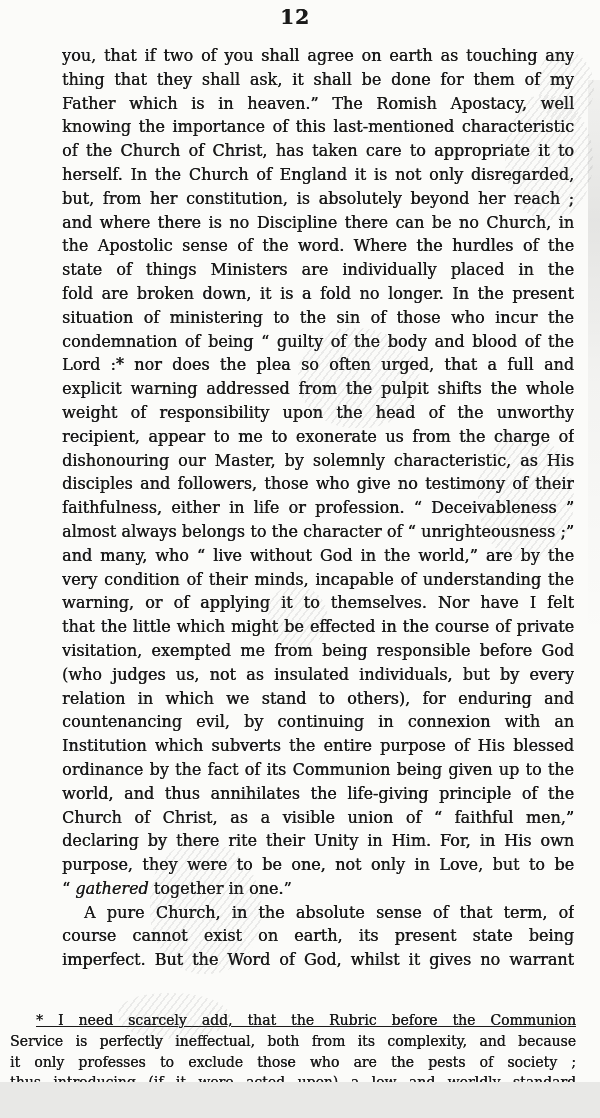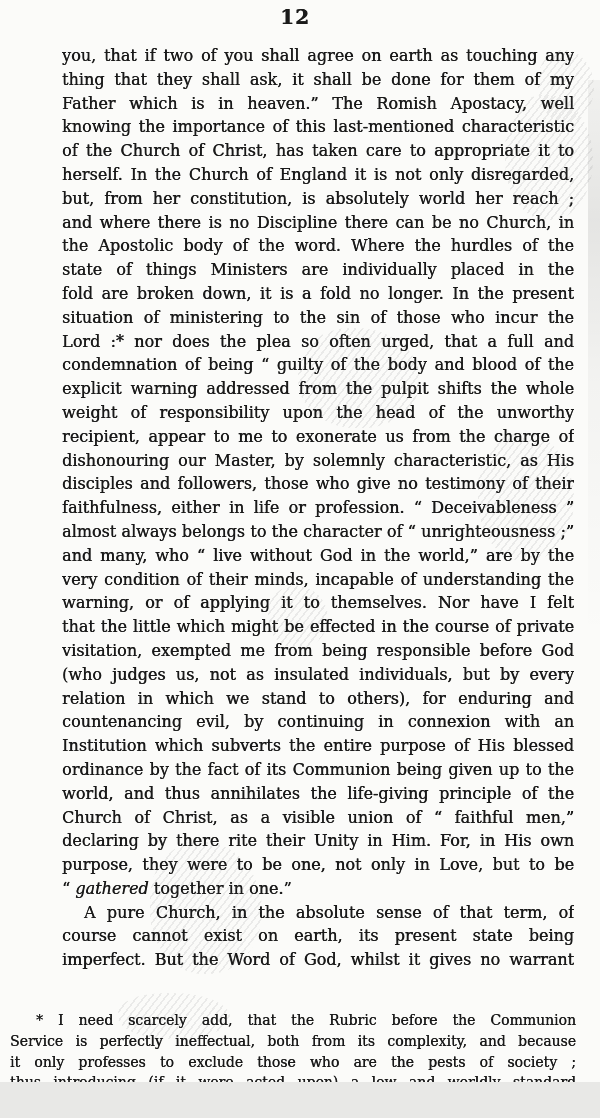--- a/index.html
+++ b/index.html
@@ -48,21 +48,21 @@
     position:absolute;top:1010px;left:10px;width:566px;
     font-size:14px;
     text-shadow:0.3px 0 0 currentColor;
   }
   .footnote .line{
     height:20.8px;line-height:20.8px;
     overflow:hidden;
     text-align:justify;
     text-align-last:justify;
   }
-  .footnote .line.indent{text-indent:26px;}
+  .footnote .line.indent{text-indent:26px;text-decoration:underline;}
   i{}
   
   .streak{
     position:absolute;
     background:repeating-linear-gradient(128deg,
       rgba(110,110,110,0.22) 0px, rgba(110,110,110,0.22) 1.6px,
       transparent 1.6px, transparent 5.6px);
     border-radius:45% 55% 50% 50%;
     filter:blur(0.6px);
     opacity:.55;
@@ -95,28 +95,28 @@
   <div class="pagenum">12</div>
 
   <div class="main">
       <div>
         <div class="line">you, that if two of you shall agree on earth as touching any</div>
         <div class="line">thing that they shall ask, it shall be done for them of my</div>
         <div class="line">Father which is in heaven.”  The Romish Apostacy, well</div>
         <div class="line">knowing the importance of this last-mentioned characteristic</div>
         <div class="line">of the Church of Christ, has taken care to appropriate it to</div>
         <div class="line">herself.  In the Church of England it is not only disregarded,</div>
-        <div class="line">but, from her constitution, is absolutely world her reach ;</div>
+        <div class="line">but, from her constitution, is absolutely beyond her reach ;</div>
         <div class="line">and where there is no Discipline there can be no Church, in</div>
-        <div class="line">the Apostolic body of the word.  Where the hurdles of the</div>
+        <div class="line">the Apostolic sense of the word.  Where the hurdles of the</div>
         <div class="line">state of things Ministers are individually placed in the</div>
         <div class="line">fold are broken down, it is a fold no longer.  In the present</div>
         <div class="line">situation of ministering to the sin of those who incur the</div>
+        <div class="line">condemnation of being “ guilty of the body and blood of the</div>
         <div class="line">Lord :*  nor does the plea so often urged, that a full and</div>
-        <div class="line">condemnation of being “ guilty of the body and blood of the</div>
         <div class="line">explicit warning addressed from the pulpit shifts the whole</div>
         <div class="line">weight of responsibility upon the head of the unworthy</div>
         <div class="line">recipient, appear to me to exonerate us from the charge of</div>
         <div class="line">dishonouring our Master, by solemnly characteristic, as His</div>
         <div class="line">disciples and followers, those who give no testimony of their</div>
         <div class="line">faithfulness, either in life or profession.  “ Deceivableness ”</div>
         <div class="line">almost always belongs to the character of “ unrighteousness ;”</div>
         <div class="line">and many, who “ live without God in the world,” are by the</div>
         <div class="line">very condition of their minds, incapable of understanding the</div>
         <div class="line">warning, or of applying it to themselves.  Nor have I felt</div>

